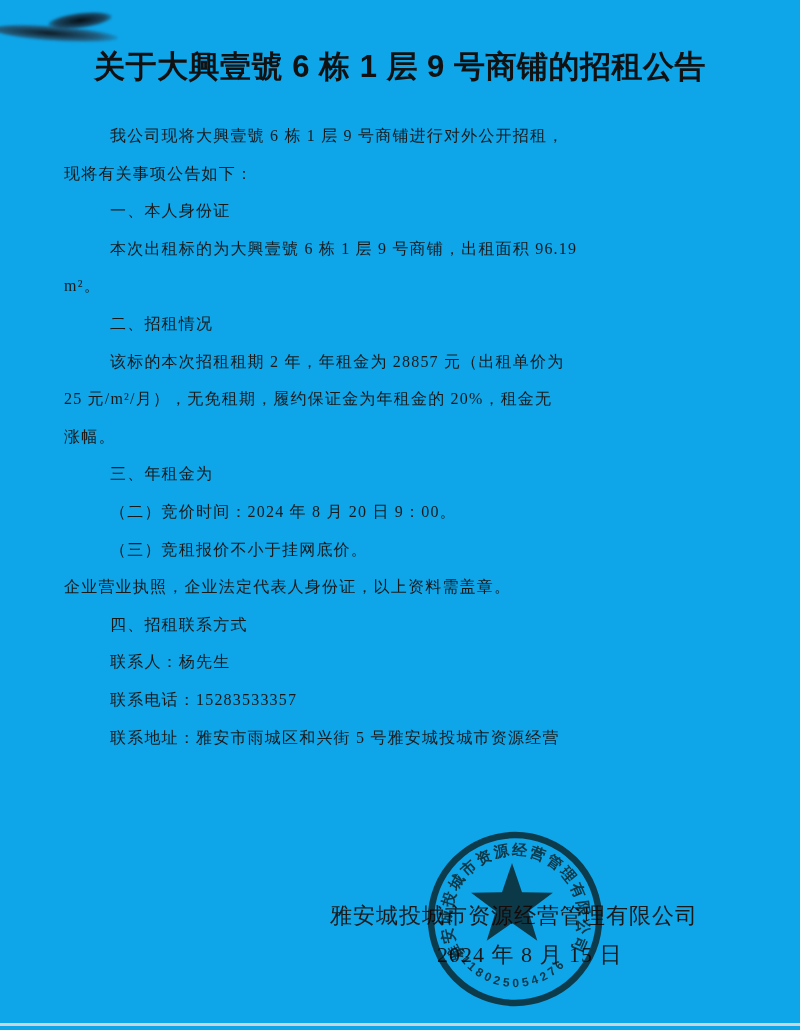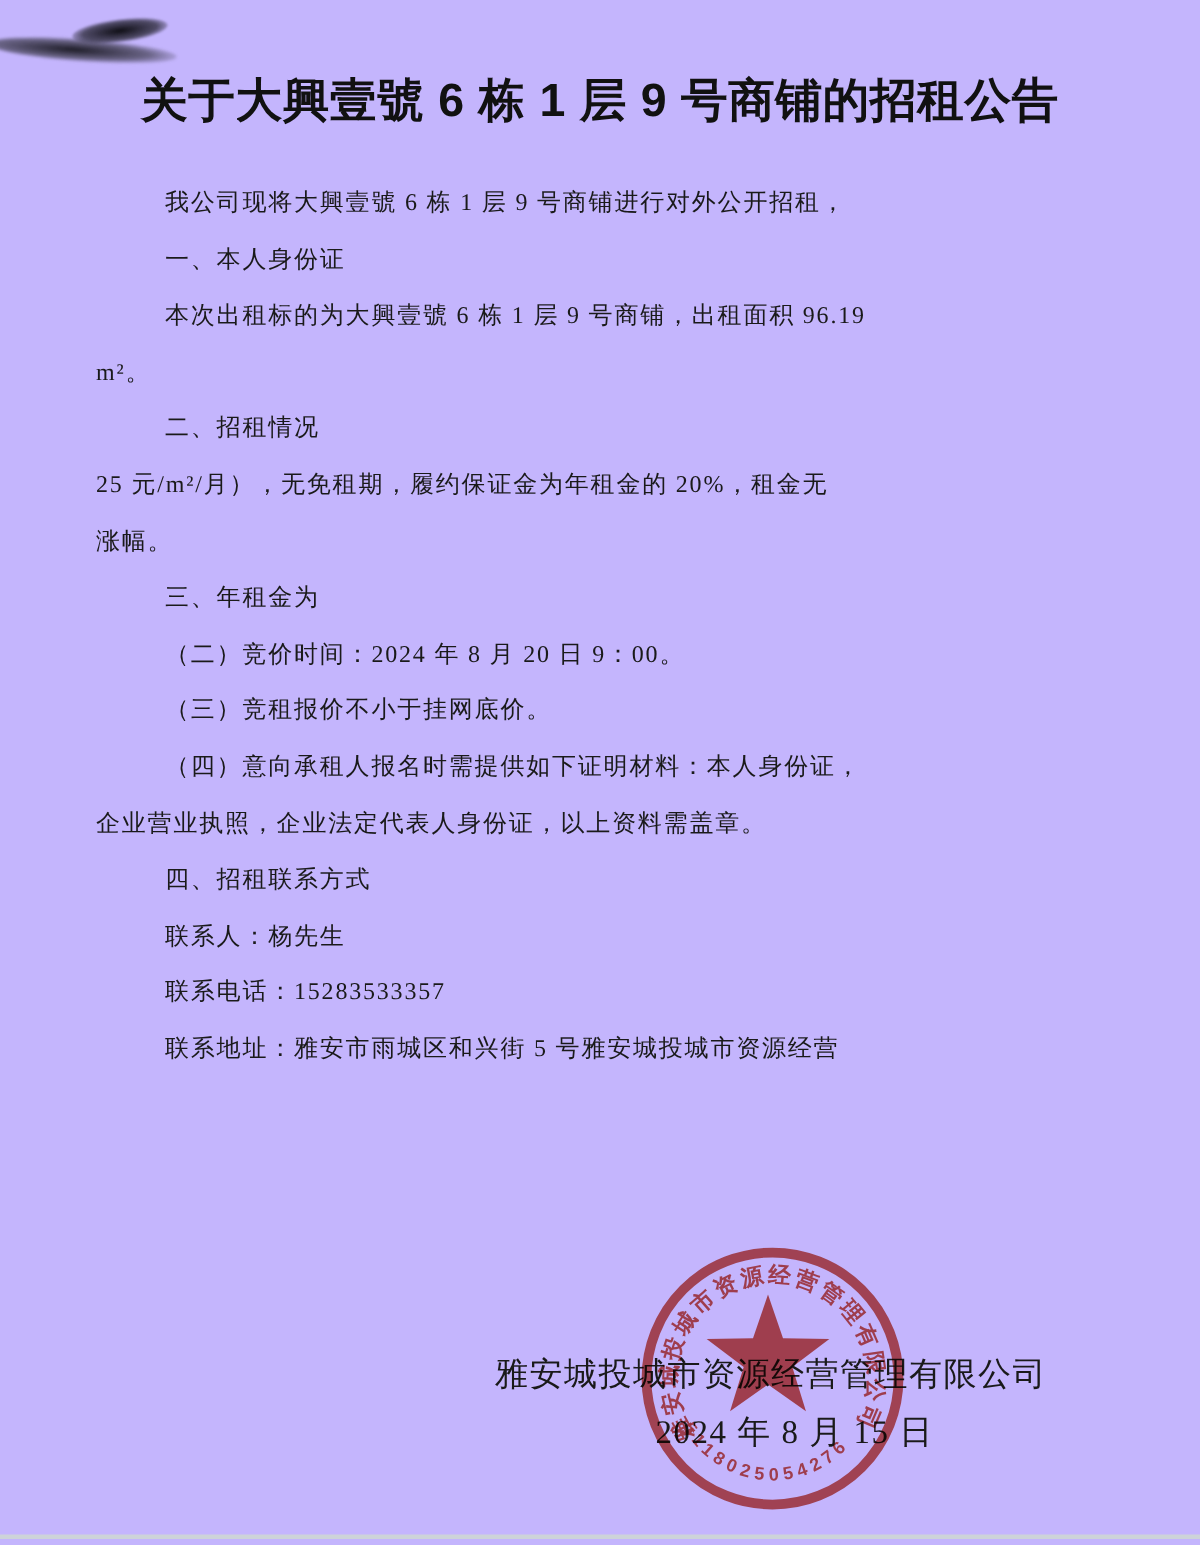--- a/index.html
+++ b/index.html
@@ -1,19 +1,19 @@
 <!DOCTYPE html>
 <html><head>
 <meta charset="utf-8">
 <style>
   html,body{margin:0;padding:0;background:#ffffff;}
   .page{
     position:relative;
     width:800px;height:1030px;
-    background:#c4b5fd;
+    background:#0ea5e9;
     overflow:hidden;
     font-family:"Liberation Serif","DejaVu Serif",serif;
     color:#1a1a1a;
   }
   
   .smudge-a{
     position:absolute;left:-8px;top:26px;width:126px;height:15px;
     background:radial-gradient(ellipse at 45% 50%, rgba(15,15,20,0.92) 0%, rgba(45,45,55,0.6) 52%, rgba(120,120,130,0) 78%);
     border-radius:50%;transform:rotate(4deg);filter:blur(1px);
   }
@@ -59,30 +59,31 @@
 
 <div class="page">
 
   <div class="smudge-a"></div>
   <div class="smudge-b"></div>
 
   <h1 class="title">关于大興壹號 6 栋 1 层 9 号商铺的招租公告</h1>
 
   <div class="content">
     <div class="line ind">我公司现将大興壹號 6 栋 1 层 9 号商铺进行对外公开招租，</div>
+    <div class="line">现将有关事项公告如下：</div>
     <div class="line ind">一、本人身份证</div>
     <div class="line ind">本次出租标的为大興壹號 6 栋 1 层 9 号商铺，出租面积 96.19</div>
     <div class="line">m²。</div>
     <div class="line ind">二、招租情况</div>
+    <div class="line ind">该标的本次招租租期 2 年，年租金为 28857 元（出租单价为</div>
     <div class="line">25 元/m²/月），无免租期，履约保证金为年租金的 20%，租金无</div>
     <div class="line">涨幅。</div>
     <div class="line ind">三、年租金为</div>
     <div class="line ind">（二）竞价时间：2024 年 8 月 20 日 9：00。</div>
     <div class="line ind">（三）竞租报价不小于挂网底价。</div>
-    <div class="line ind">（四）意向承租人报名时需提供如下证明材料：本人身份证，</div>
     <div class="line">企业营业执照，企业法定代表人身份证，以上资料需盖章。</div>
     <div class="line ind">四、招租联系方式</div>
     <div class="line ind">联系人：杨先生</div>
     <div class="line ind">联系电话：15283533357</div>
     <div class="line ind">联系地址：雅安市雨城区和兴街 5 号雅安城投城市资源经营</div>
   </div>
 
   <div class="sig-company">雅安城投城市资源经营管理有限公司</div>
   <div class="sig-date">2024 年 8 月 15 日</div>
 

